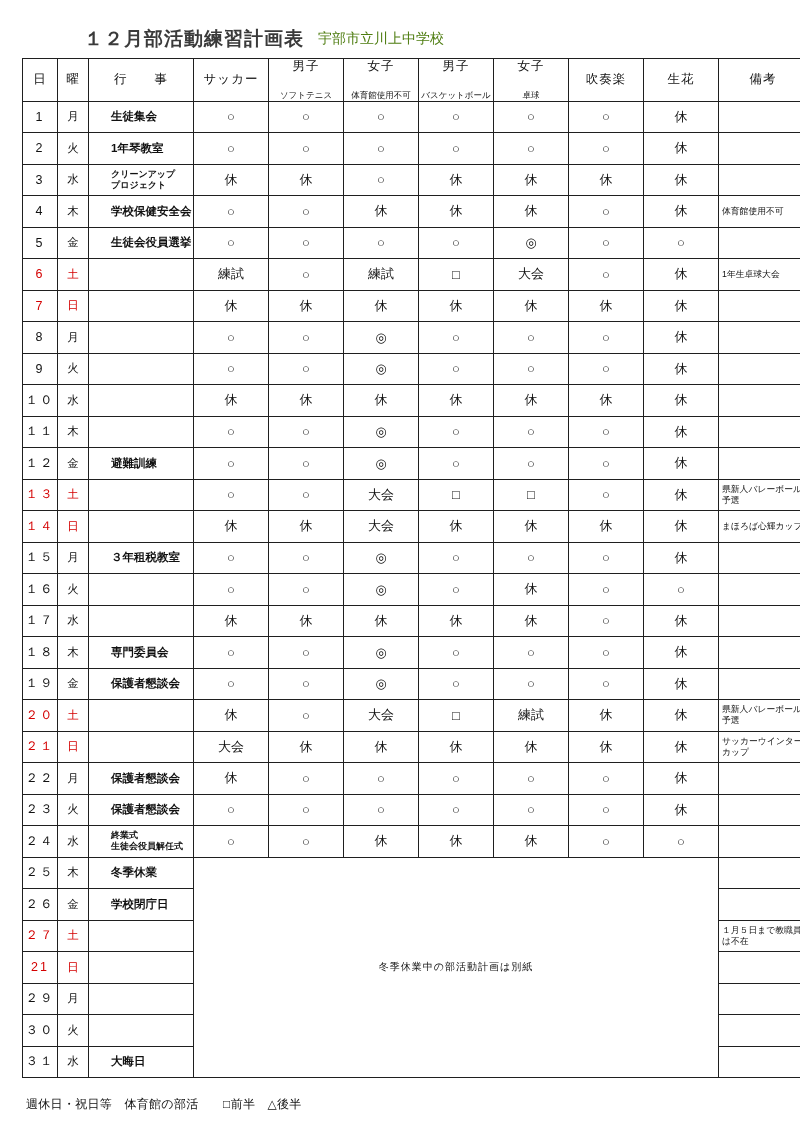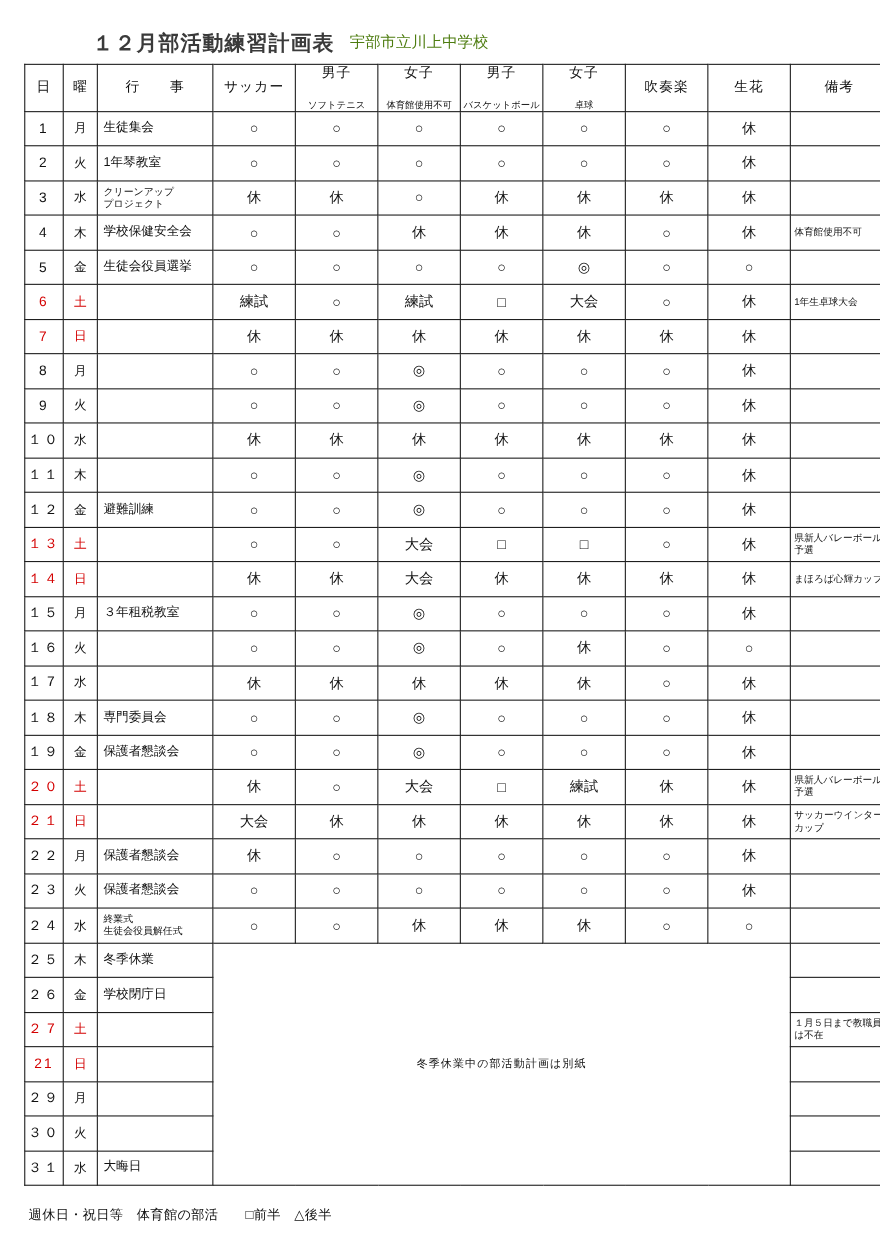--- a/index.html
+++ b/index.html
@@ -68,23 +68,24 @@
   .hd-main{font-size:12.5px;letter-spacing:1px;}
   .hd-sub{display:block;font-size:8.5px;letter-spacing:0;margin-top:17px;}
 
   .daynum{font-size:12.5px;letter-spacing:2px;}
   .wd{font-size:11.5px;}
   .sat{color:#d40000;}
   .sun{color:#d40000;}
 
   td.event{
     text-align:left;
-    padding-left:5px;
+    padding-left:22px;
     font-size:11.5px;
     line-height:1.15;
+    font-weight:bold;
   }
   td.event .sm2{font-size:9px;display:block;line-height:1.25;}
 
   td.mark{font-size:13px;}
   td.note{
     font-size:8.8px;
     text-align:left;
     padding:0 3px;
     line-height:1.25;
     letter-spacing:0;

